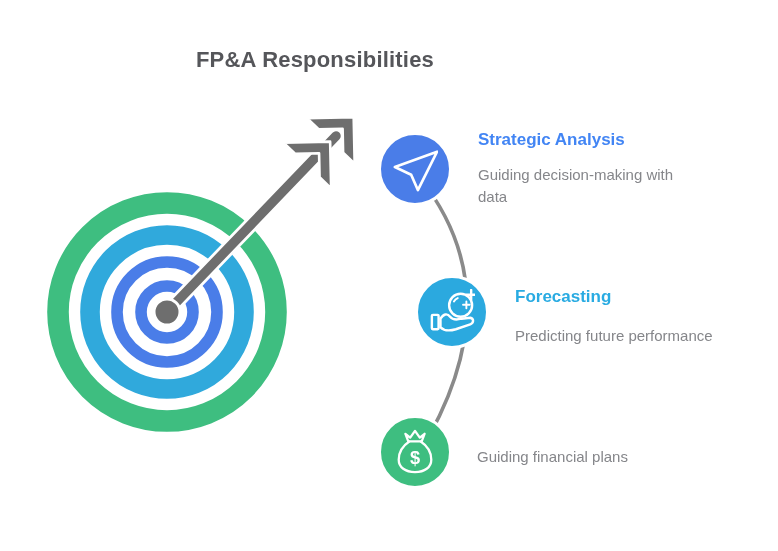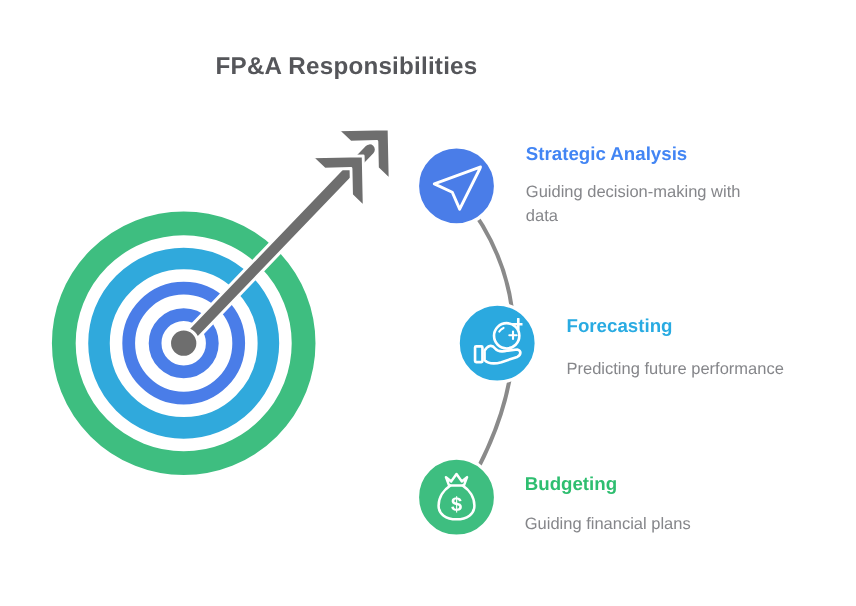--- a/index.html
+++ b/index.html
@@ -109,17 +109,16 @@
     <div class="heading">Forecasting</div>
     <div class="desc">Predicting future performance</div>
   </div>
 
   <div class="textblock tb-1">
     <div class="heading">Strategic Analysis</div>
     <div class="desc">Guiding decision-making with data</div>
   </div>
 
   <div class="textblock tb-3">
-    <div class="heading">Budgeting</div>
     <div class="desc">Guiding financial plans</div>
   </div>
 
 </div>
 
 </body></html>

